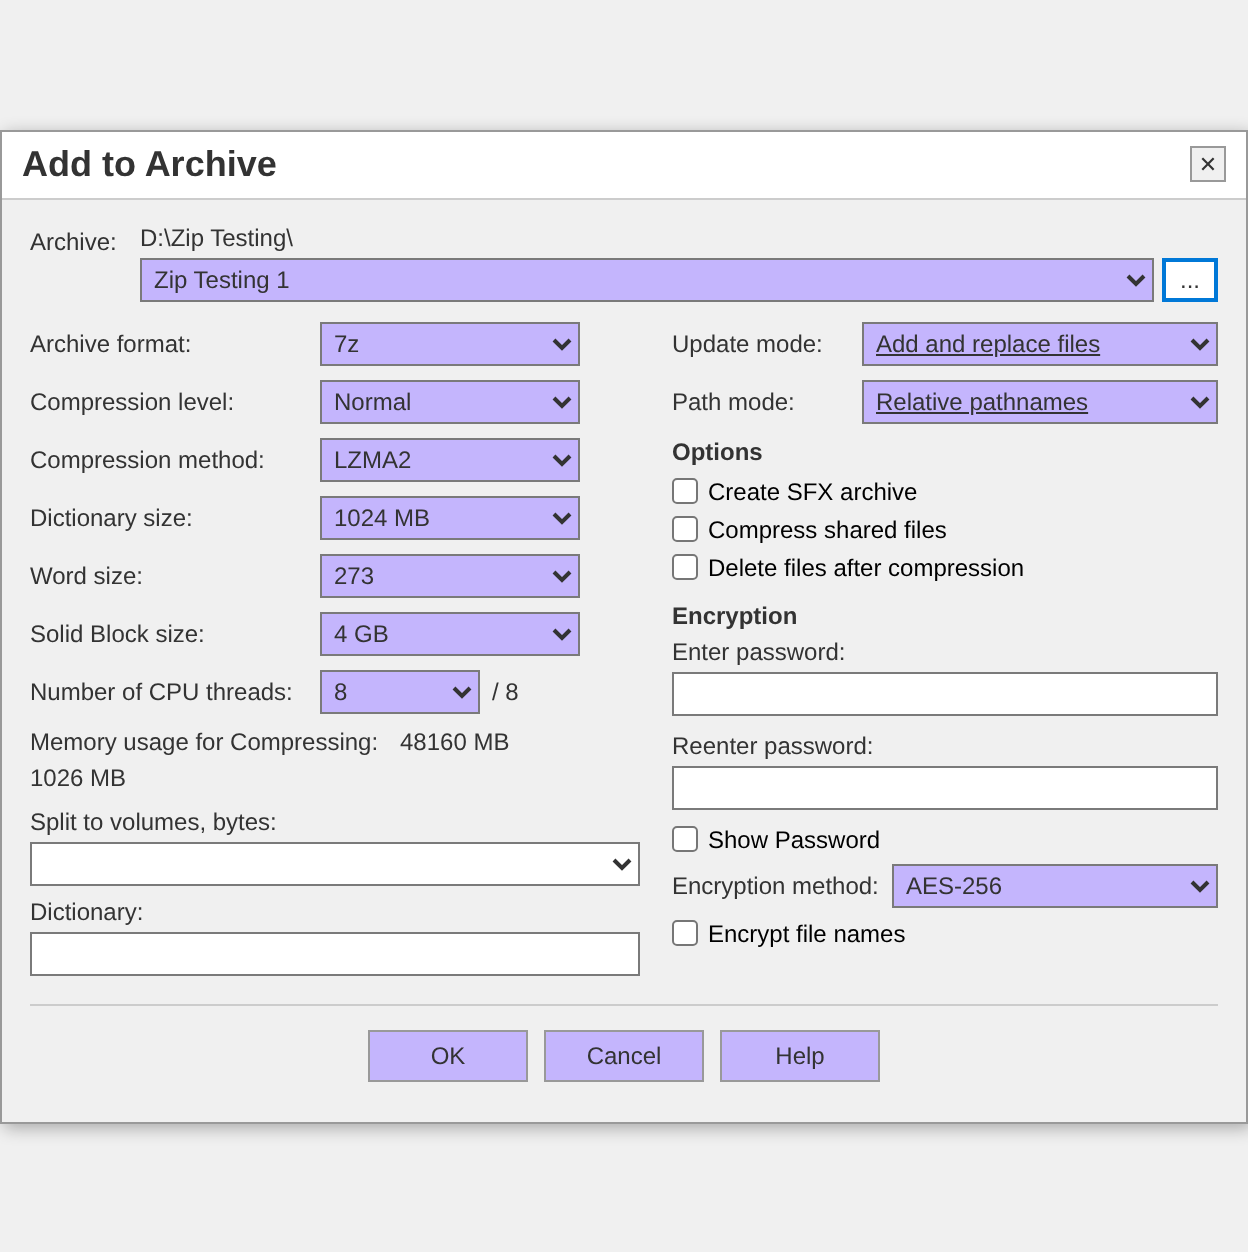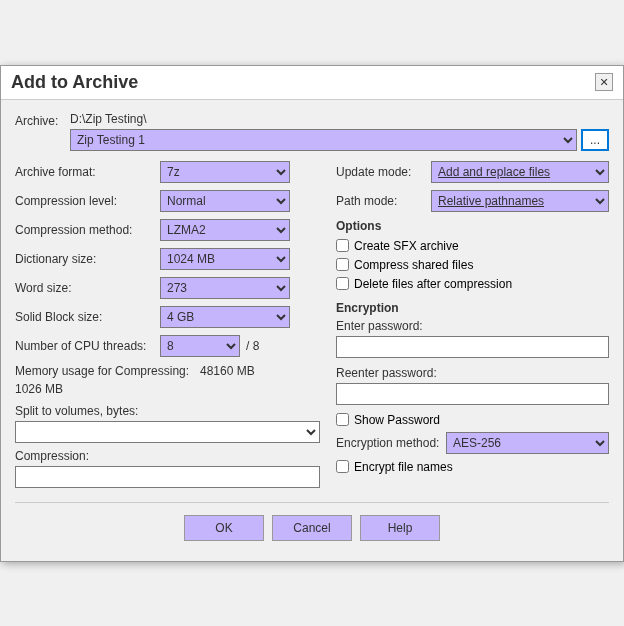--- a/index.html
+++ b/index.html
@@ -333,21 +333,21 @@
         </div>
         <div class="info-row">
           <div class="info-value">1026 MB</div>
         </div>
         <div style="margin-bottom: 8px;"></div>
         <div class="split-label">Split to volumes, bytes:</div>
         <select class="split-input">
           <option value=""></option>
         </select>
         <div style="margin-bottom: 6px;"></div>
-        <div class="params-label">Compression:</div>
+        <div class="params-label">Dictionary:</div>
         <input type="text" class="params-input" value="" style="">
       </div>
 
       <div class="right-panel">
         <div class="right-form-row">
           <div class="right-label">Update mode:</div>
           <select class="select-right">
             <option>Add and replace files</option>
           </select>
         </div>

